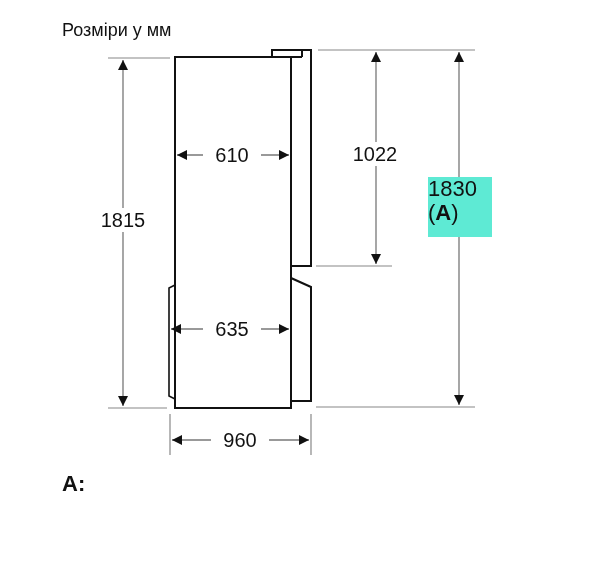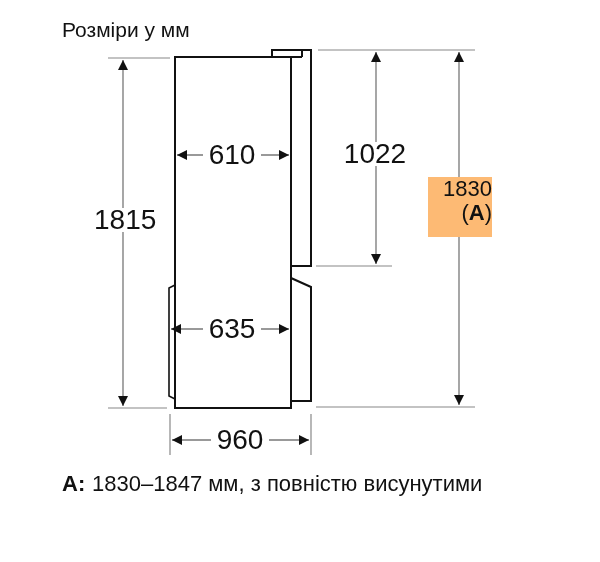--- a/index.html
+++ b/index.html
@@ -1,21 +1,21 @@
 <!DOCTYPE html>
 <html><head>
 <meta charset="utf-8">
 <style>
   html, body { margin: 0; padding: 0; background: #ffffff; }
   body { width: 600px; height: 562px; position: relative; overflow: hidden;
          font-family: "Liberation Sans", "DejaVu Sans", sans-serif; color: #111; }
-  .title { position: absolute; left: 62px; top: 17px; font-size: 21px; line-height: 26px; white-space: nowrap; }
+  .title { position: absolute; left: 62px; top: 17px; font-size: 18px; line-height: 26px; white-space: nowrap; }
   svg.drawing { position: absolute; left: 0; top: 0; }
-  .dim { position: absolute; font-size: 28px; line-height: 24px; background: #fff; text-align: center; white-space: nowrap; }
-  .dim-a { position: absolute; font-size: 22px; line-height: 24px; text-align: right; background:#fdba74; }
+  .dim { position: absolute; font-size: 20px; line-height: 24px; background: #fff; text-align: center; white-space: nowrap; }
+  .dim-a { position: absolute; font-size: 22px; line-height: 24px; text-align: left; background:#5eead4; }
   .dim-a .a { font-weight: bold; }
   .note { position: absolute; left: 62px; top: 470px; font-size: 22px; line-height: 27px; width: 530px; }
   .note .key { font-weight: bold; position: absolute; left: 0; top: 0; }
   .note .line { display: block; padding-left: 30px; white-space: nowrap; }
 </style>
 </head>
 <body>
 
 <div class="title">Розміри у мм</div>
 
@@ -63,14 +63,13 @@
 <div class="dim" style="left:211px; top:428px; width:58px;">960</div>
 <div class="dim" style="left:94px; top:208px; width:58px;">1815</div>
 <div class="dim" style="left:343px; top:142px; width:64px;">1022</div>
 <div class="dim-a" style="left:428px; top:177px; width:64px; height:60px;">
   <div>1830</div>
   <div><span>(</span><span class="a">A</span><span>)</span></div>
 </div>
 
 <div class="note">
   <span class="key">A:</span>
-  <span class="line">1830–1847 мм, з повністю висунутими</span>
 </div>
 
 </body></html>

